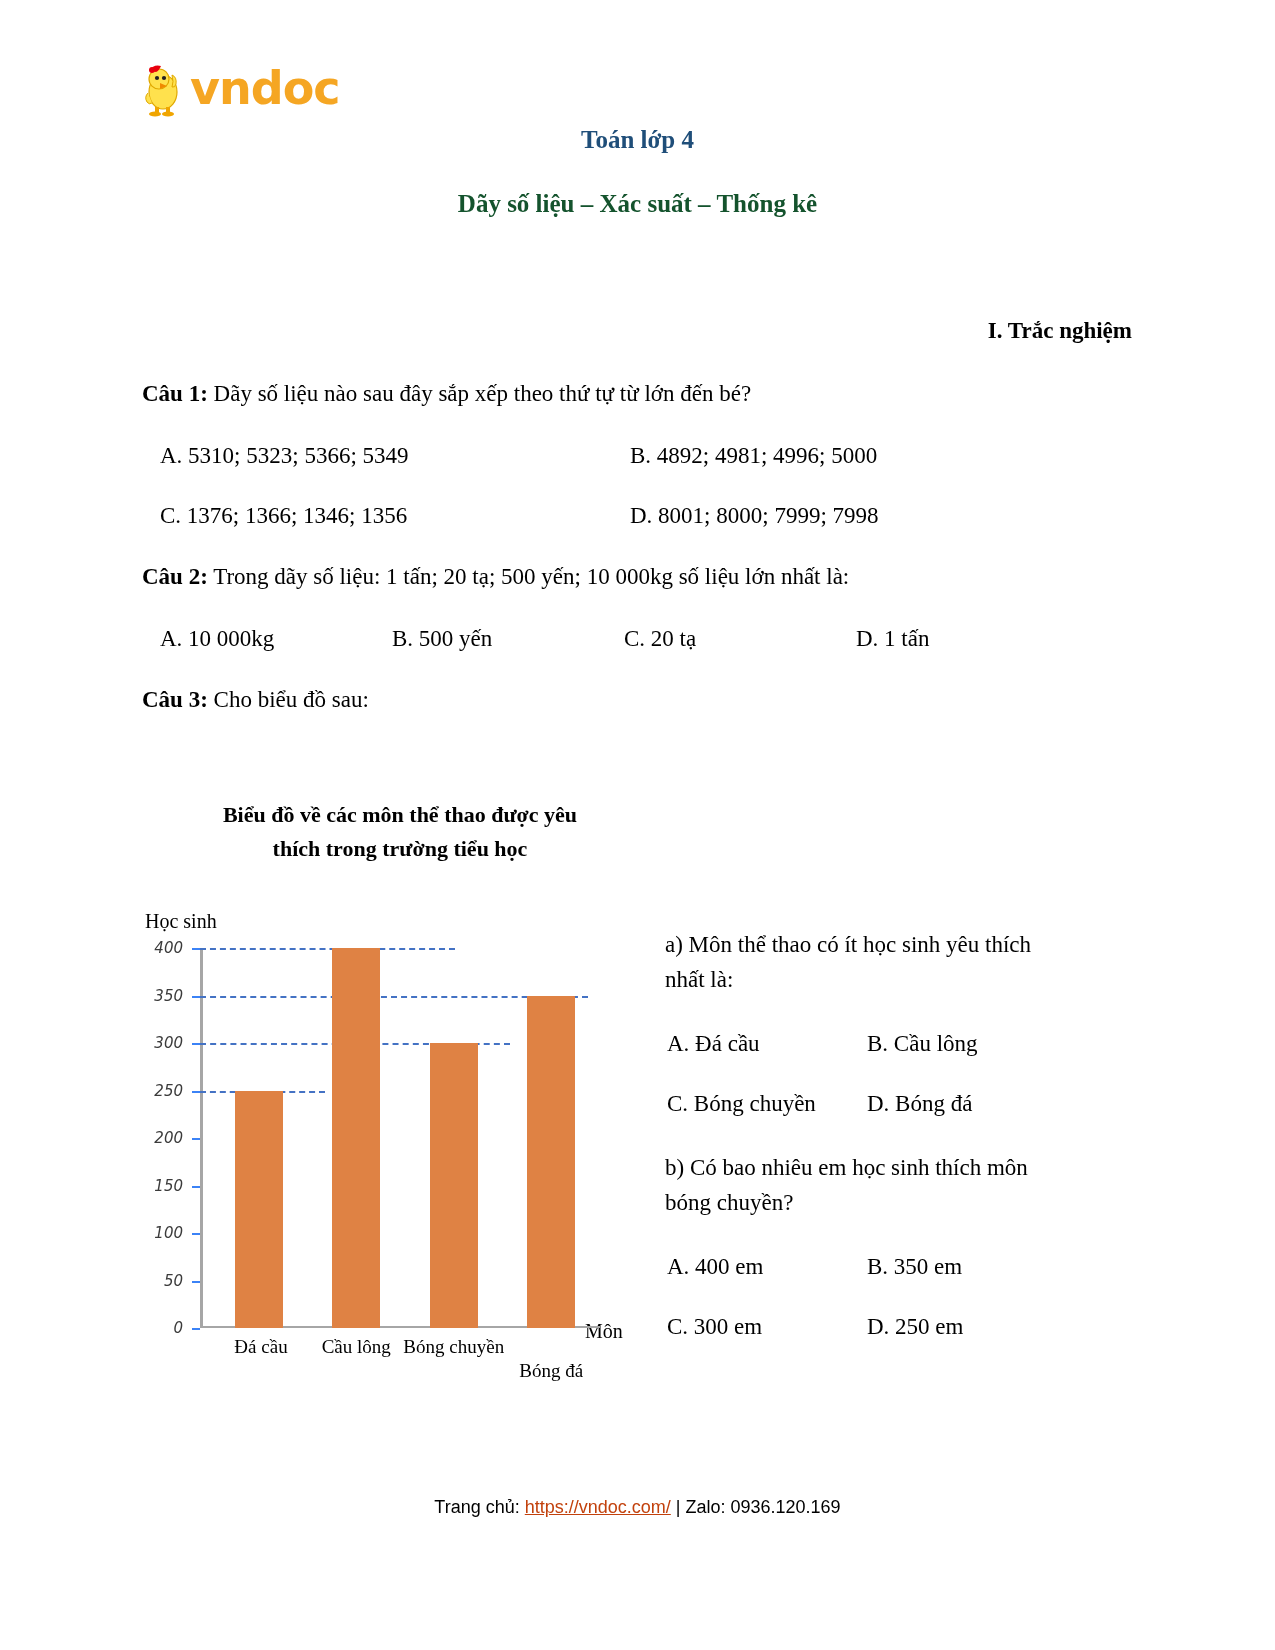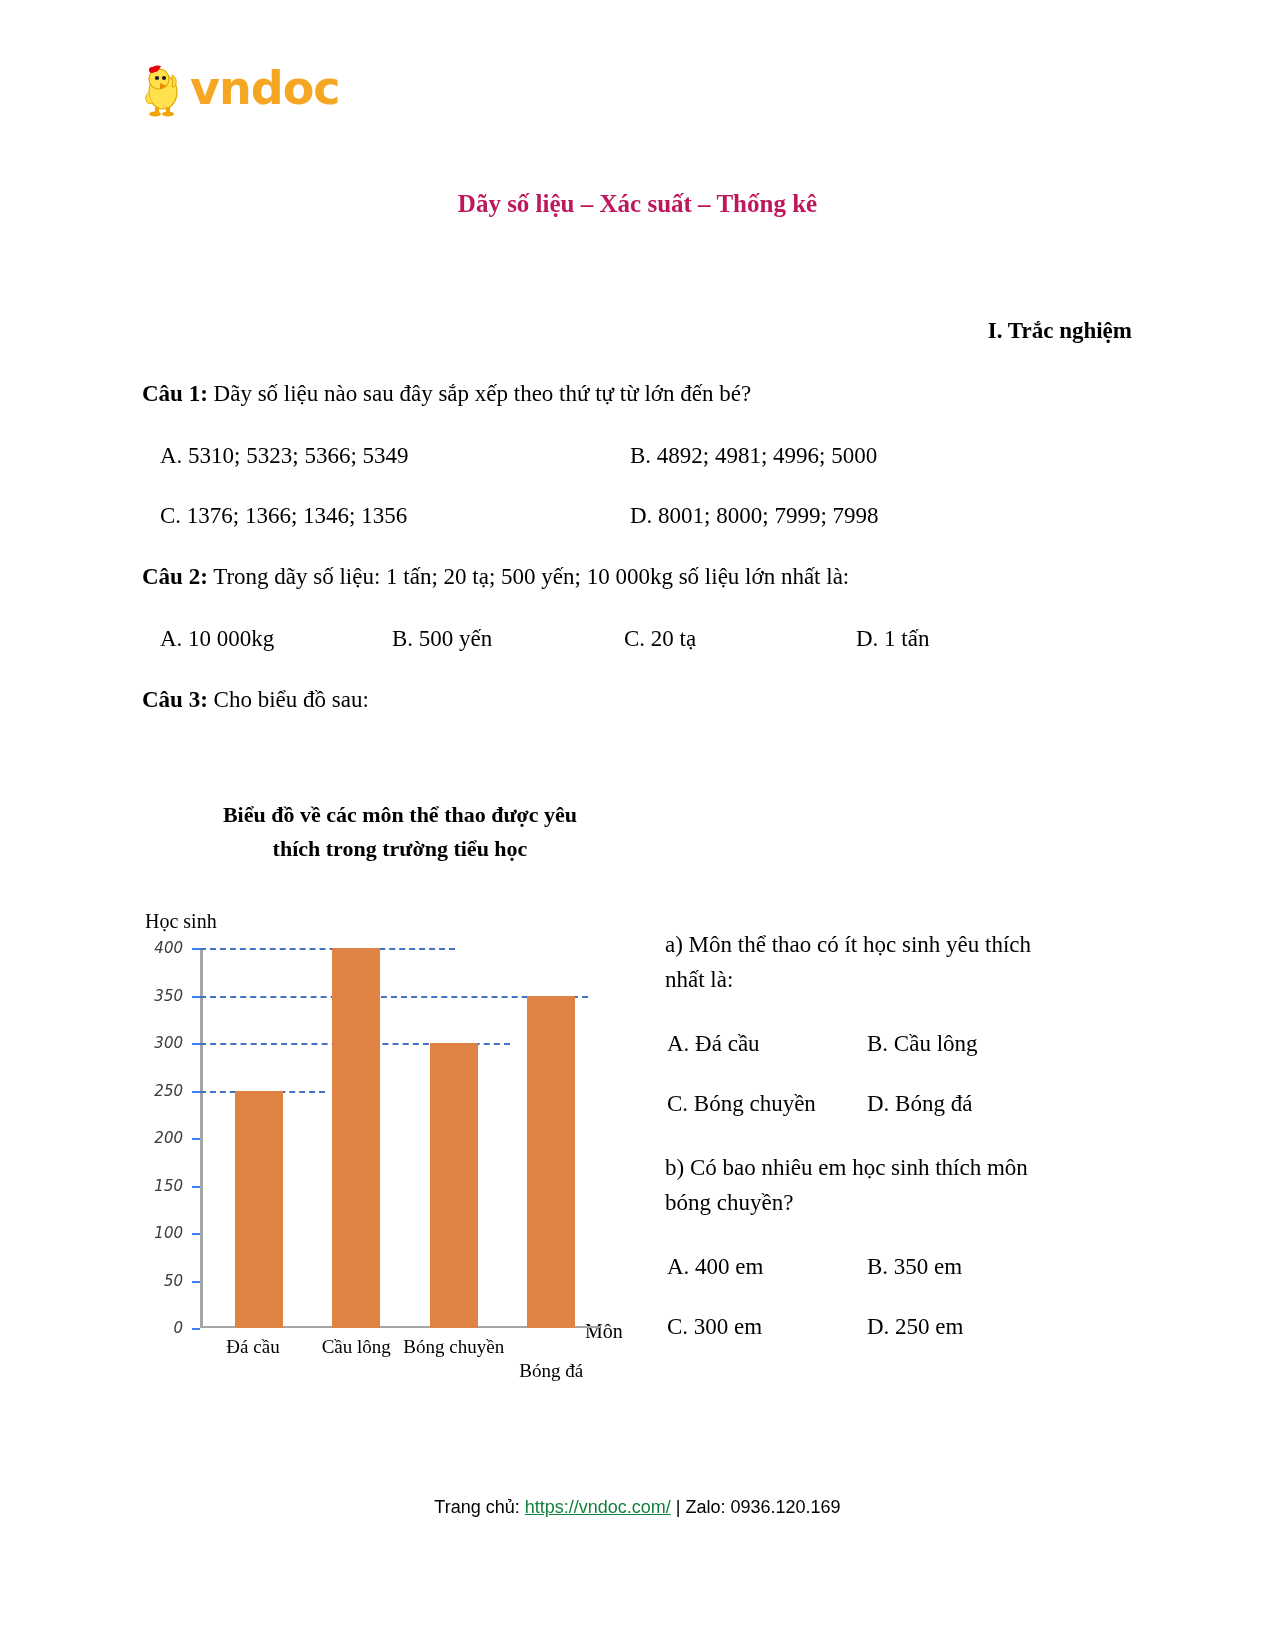--- a/index.html
+++ b/index.html
@@ -54,21 +54,21 @@
     font-weight: bold;
     color: #1f4e79;
   }
   .doc-subtitle {
     position: absolute;
     left: 0; right: 0;
     top: 190px;
     text-align: center;
     font-size: 25px;
     font-weight: bold;
-    color: #be185d;
+    color: #14532d;
   }
 
   
   .content {
     position: absolute;
     left: 142px;
     top: 318px;
     width: 990px;
   }
   .section-heading {
@@ -206,21 +206,21 @@
   .footer {
     position: absolute;
     left: 0; right: 0;
     top: 1497px;
     text-align: center;
     font-family: "Liberation Sans", sans-serif;
     font-size: 18px;
     color: #000;
   }
   .footer a {
-    color: #15803d;
+    color: #c2410c;
     text-decoration: underline;
   }
 </style>
 </head>
 <body>
 
 <div class="page">
 
   <div class="logo-wrap">
     <svg class="logo-mascot" viewBox="0 0 44 58">
@@ -234,20 +234,21 @@
       <path d="M30 16 q5 2 4 9 q-1 4 -4 3 q2 -5 0 -12 z" fill="#ffe14d" stroke="#e0a800" stroke-width="1"></path>
       <path d="M6 34 q-4 4 -1 9 q2 3 5 1" fill="#ffe14d" stroke="#e0a800" stroke-width="1"></path>
       <rect x="13" y="48" width="4" height="7" fill="#f0a500"></rect>
       <rect x="24" y="48" width="4" height="7" fill="#f0a500"></rect>
       <ellipse cx="13" cy="55" rx="6" ry="2.6" fill="#f0a500"></ellipse>
       <ellipse cx="26" cy="55" rx="6" ry="2.6" fill="#f0a500"></ellipse>
     </svg>
     <span class="logo-text">vndoc</span>
   </div>
 
+  <div class="doc-title">Toán lớp 4</div>
   <div class="doc-subtitle">Dãy số liệu – Xác suất – Thống kê</div>
 
   <div class="content">
 
     <div class="section-heading">I. Trắc nghiệm</div>
 
     <p class="q-line">
       <span class="q-label">Câu 1:</span><span> Dãy số liệu nào sau đây sắp xếp theo thứ tự từ lớn đến bé?</span>
     </p>
     <div class="opt-row">
@@ -310,21 +311,21 @@
           <span class="tick-label">350</span>
         </div>
         <div class="tick" style="top: 0px;">
           <span class="tick-label">400</span>
         </div>
         <div class="gridline" style="top: 142.5px; width: 125px; border-top-color: rgb(68, 114, 196);"></div>
         <div class="gridline" style="top: 95px; width: 310px; border-top-color: rgb(68, 114, 196);"></div>
         <div class="gridline" style="top: 47.5px; width: 388px; border-top-color: rgb(68, 114, 196);"></div>
         <div class="gridline" style="top: 0px; width: 255px; border-top-color: rgb(68, 114, 196);"></div>
         <div class="bar" title="Đá cầu: 250" style="left: 34.75px; width: 48px; height: 237.5px; background: rgb(223, 130, 68);"></div>
-        <div class="cat-label" style="left: 53px; text-align: center;">Đá cầu</div>
+        <div class="cat-label" style="left: 61px; text-align: center;">Đá cầu</div>
         <div class="bar" title="Cầu lông: 400" style="left: 132.25px; width: 48px; height: 380px; background: rgb(223, 130, 68);"></div>
         <div class="cat-label" style="left: 156.25px;">Cầu lông</div>
         <div class="bar" title="Bóng chuyền: 300" style="left: 229.75px; width: 48px; height: 285px; background: rgb(223, 130, 68);"></div>
         <div class="cat-label" style="left: 253.75px;">Bóng chuyền</div>
         <div class="bar" title="Bóng đá: 350" style="left: 327.25px; width: 48px; height: 332.5px; background: rgb(223, 130, 68);"></div>
         <div class="cat-label" style="left: 351.25px; margin-top: 24px;">Bóng đá</div>
       </div>
   </div>
 
   <div class="right-col">

